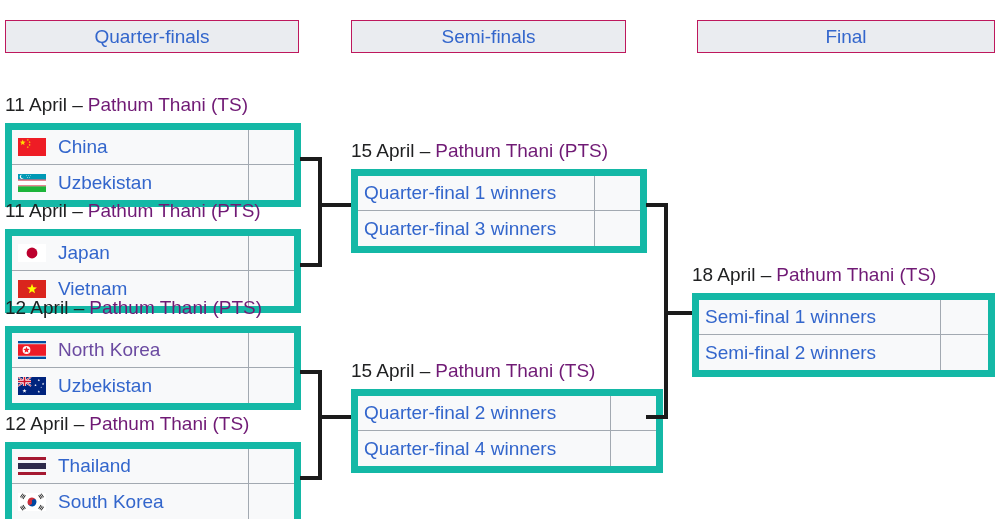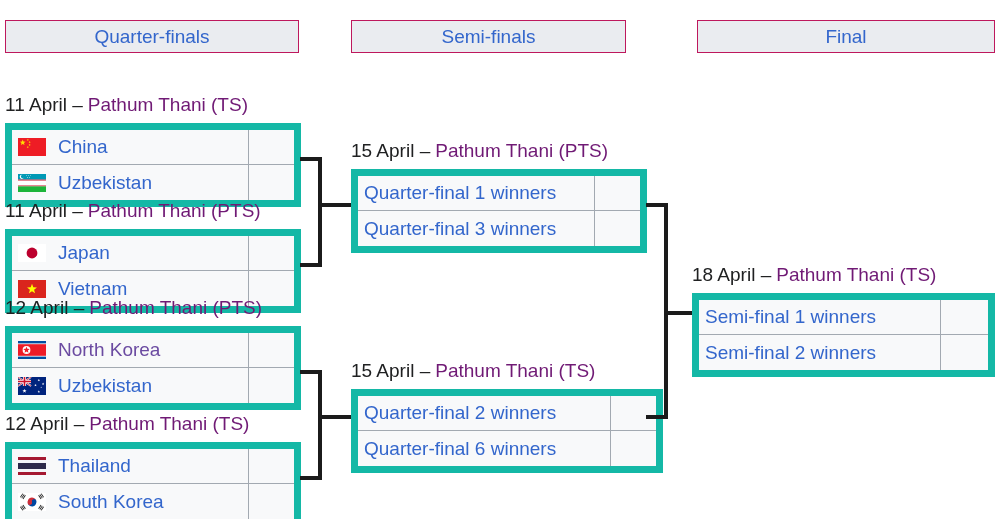--- a/index.html
+++ b/index.html
@@ -275,21 +275,21 @@
     </div>
     <div class="match-table">
       <div class="team-row first">
         <div class="team-cell">
           <a class="team-link">Quarter-final 2 winners</a>
         </div>
         <div class="score-cell"></div>
       </div>
       <div class="team-row">
         <div class="team-cell">
-          <a class="team-link">Quarter-final 6 winners</a>
+          <a class="team-link">Quarter-final 4 winners</a>
         </div>
         <div class="score-cell"></div>
       </div>
     </div>
   </div>
       <div class="match" id="m-final">
     <div class="match-date">
       <span class="date-prefix">18 April –</span><a class="venue-link">Pathum Thani (TS)</a>
     </div>
     <div class="match-table">

